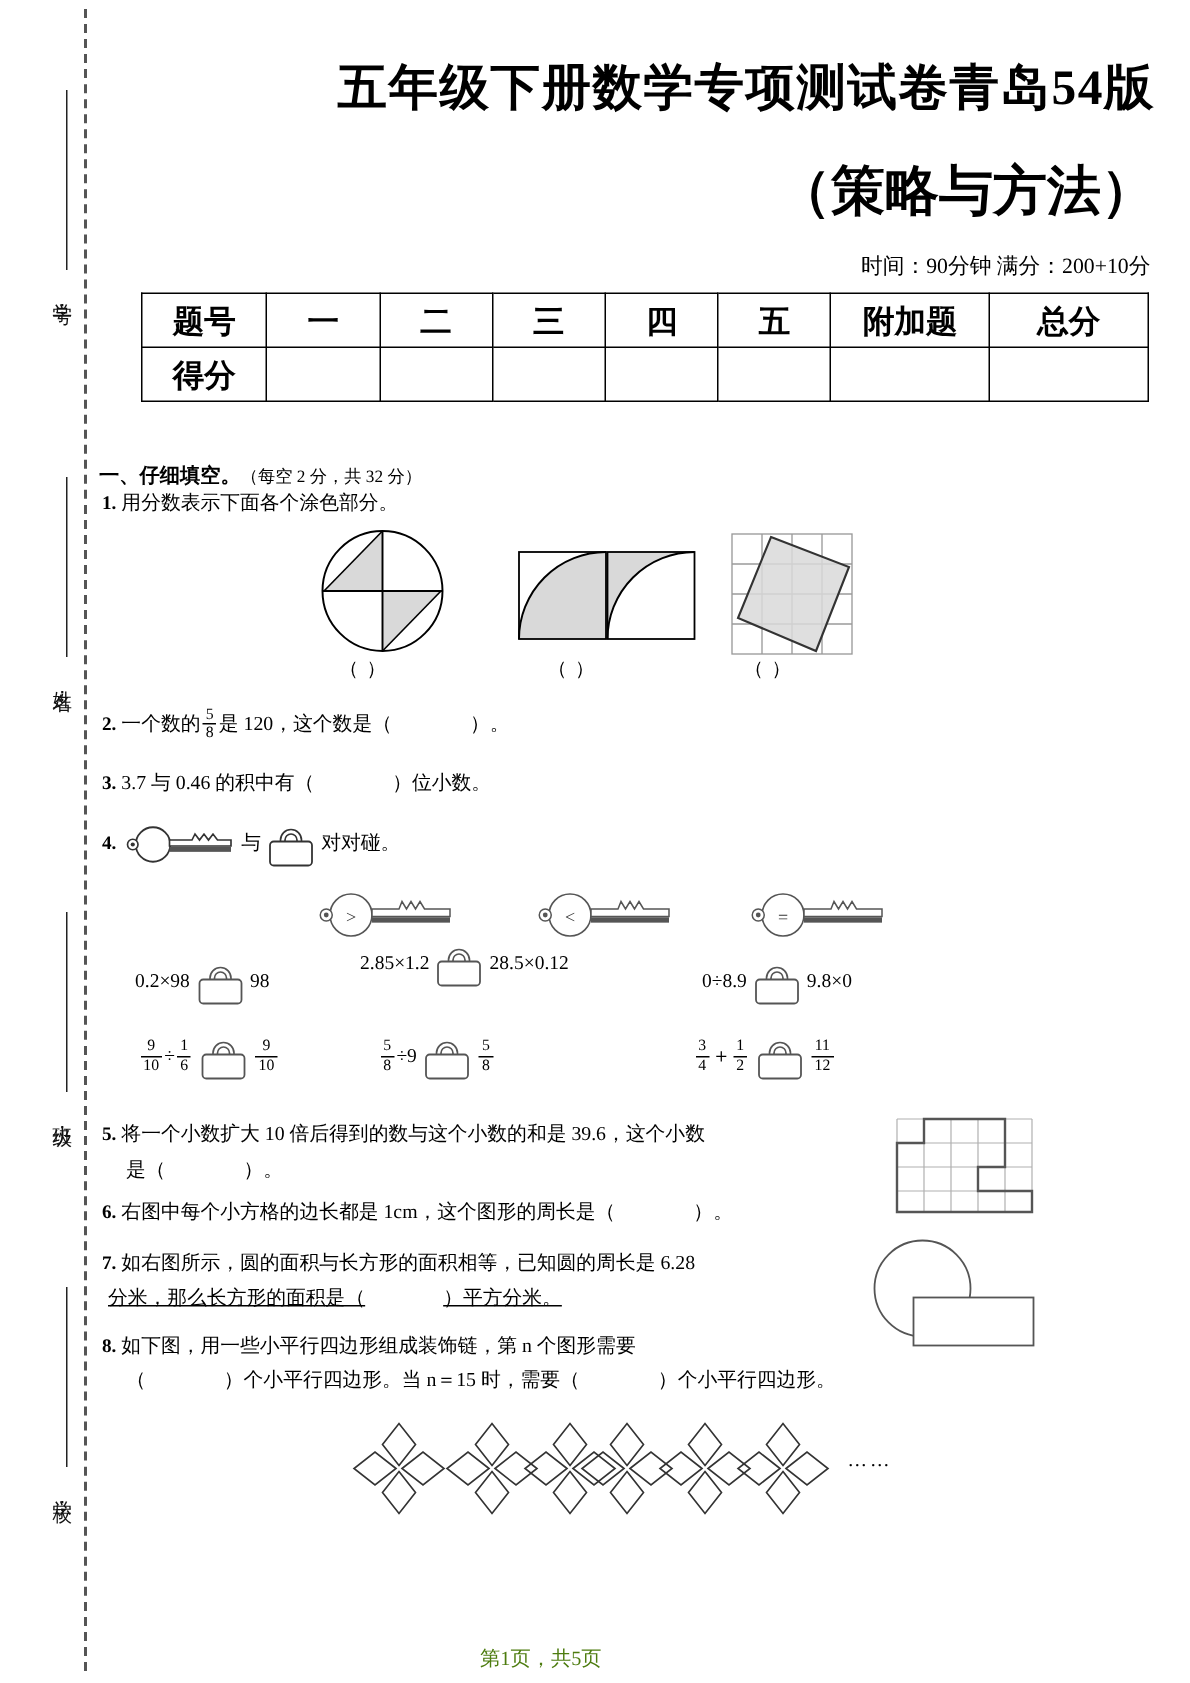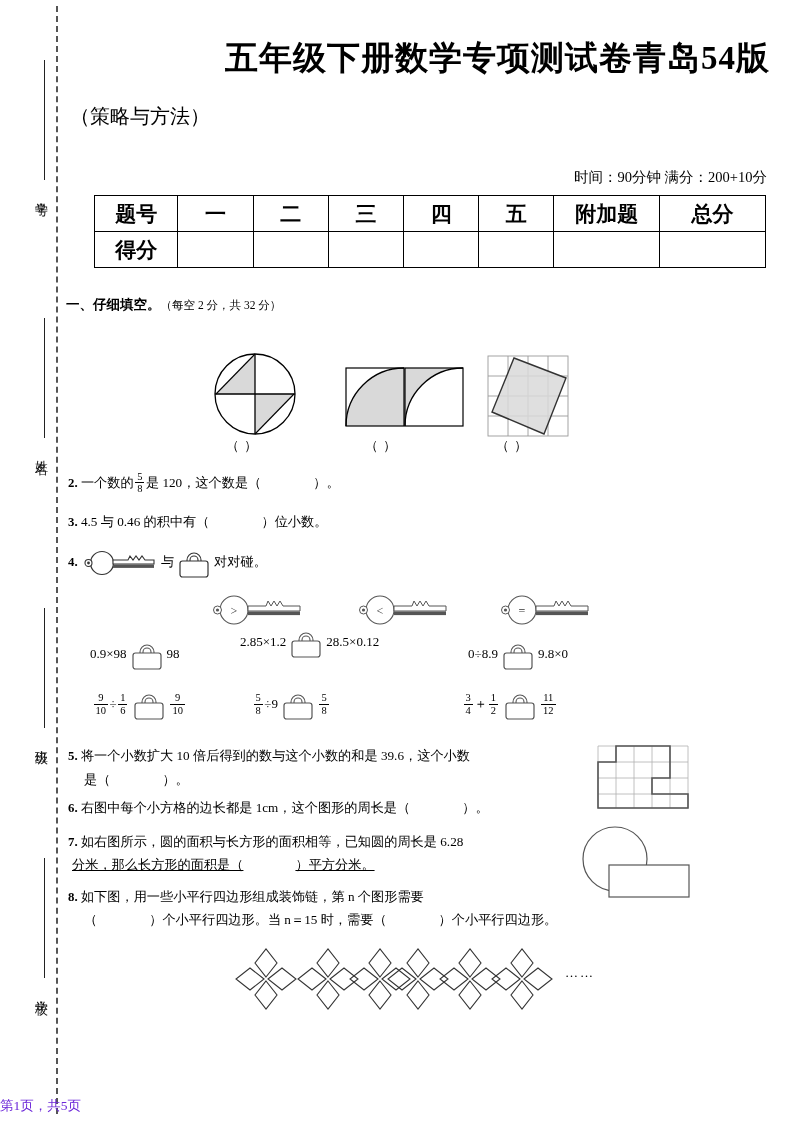--- a/index.html
+++ b/index.html
@@ -36,22 +36,22 @@
 
   
   .title1 {
     position: absolute; left: 70px; top: 36px; width: 700px;
     text-align: right;
     font-size: 33px; font-weight: bold; letter-spacing: 1px;
     font-family: "Liberation Serif", "DejaVu Serif", serif;
   }
   .title2 {
     position: absolute; left: 70px; top: 103px; width: 700px;
-    text-align: left;
-    font-size: 20px; font-weight: normal;
+    text-align: right;
+    font-size: 36px; font-weight: bold;
   }
   .meta {
     position: absolute; right: 26px; top: 168px;
     font-size: 14.5px;
   }
 
   
   .score-table {
     position: absolute; left: 94px; top: 195px;
     width: 672px;
@@ -108,21 +108,21 @@
   .lock-inline { display: inline-block; vertical-align: middle; margin: 0 3px; }
 
   
   .foot-wm {
     position: absolute; left: 0; top: 1068px; width: 793px;
     text-align: center; font-size: 13px; color: #9a9a9a;
     font-family: "DejaVu Sans", sans-serif;
   }
   .foot-pg {
     position: absolute; left: 0; top: 1097px; width: 721px;
-    font-size: 13.5px; color: #6d28d9;
+    text-align: center; font-size: 13.5px; color: #4d7c0f;
   }
   svg { display: block; overflow: visible; }
 </style>
 </head>
 <body>
 
 <div class="page">
 
   <div class="margin-dash"></div>
 
@@ -160,24 +160,28 @@
       <td></td>
       <td></td>
       <td></td>
       <td></td>
       <td></td>
       <td></td>
     </tr>
   </tbody>
     </table>
 
-  <div class="sec" style="top:296px;">
+  <div class="sec" style="top:308px;">
     <span>一、仔细填空。</span><span class="small">（每空 2 分，共 32 分）</span>
   </div>
 
+  <div class="q" style="left:68px; top:325px;">
+    <span class="qn">1.</span>
+    <span>用分数表示下面各个涂色部分。</span>
+  </div>
 
   <div class="abs" style="left:205px; top:348px;">
     <svg width="100" height="92" viewBox="0 0 100 92">
       <polygon points="50,6 50,46 11,46" fill="#d9d9d9" stroke="none"></polygon>
       <polygon points="50,86 50,46 89,46" fill="#d9d9d9" stroke="none"></polygon>
       <circle cx="50" cy="46" r="40" fill="none" stroke="#000" stroke-width="1.3"></circle>
       <line x1="10" y1="46" x2="90" y2="46" stroke="#000" stroke-width="1.3"></line>
       <line x1="50" y1="6" x2="50" y2="86" stroke="#000" stroke-width="1.3"></line>
       <line x1="50" y1="6" x2="11" y2="46" stroke="#000" stroke-width="1.1"></line>
       <line x1="50" y1="86" x2="89" y2="46" stroke="#000" stroke-width="1.1"></line>
@@ -218,21 +222,21 @@
   <div class="q" style="left:68px; top:472px;">
     <span class="qn">2.</span>
     <span>一个数的</span><span class="frac">
         <span class="num">5</span>
         <span class="den">8</span>
       </span><span>是 120，这个数是（</span><span class="blank"></span><span>）。</span>
   </div>
 
   <div class="q" style="left:68px; top:512px;">
     <span class="qn">3.</span>
-    <span>4.5 与 0.46 的积中有（</span><span class="blank"></span><span>）位小数。</span>
+    <span>3.7 与 0.46 的积中有（</span><span class="blank"></span><span>）位小数。</span>
   </div>
 
   <div class="q" style="left:68px; top:548px;">
     <span class="qn">4.</span>
     <span class="lock-inline">
       <svg width="74" height="26" viewBox="0 0 74 26">
         <circle cx="18" cy="13" r="11.5" fill="#fff" stroke="#333" stroke-width="1.2"></circle>
         <circle cx="4.5" cy="13" r="3.5" fill="#fff" stroke="#333" stroke-width="1.1"></circle>
         <circle cx="4.5" cy="13" r="1.4" fill="#333"></circle>
         <path d="M29,10 L44,10 L46,6 L49,10 L52,6 L55,10 L58,6 L61,10 L70,10 L70,14 L29,14 Z" fill="#fff" stroke="#333" stroke-width="1.1"></path>
@@ -271,21 +275,21 @@
       <circle cx="22" cy="16" r="14" fill="#fff" stroke="#555" stroke-width="1.1"></circle>
       <circle cx="5.5" cy="16" r="4" fill="#fff" stroke="#555" stroke-width="1"></circle>
       <circle cx="5.5" cy="16" r="1.6" fill="#555"></circle>
       <text x="22" y="21" font-size="12" text-anchor="middle" fill="#333" font-family="'Liberation Serif',serif">=</text>
       <path d="M36,12 L54,12 L56,7 L59,12 L62,7 L65,12 L68,7 L71,12 L88,12 L88,17 L36,17 Z" fill="#fff" stroke="#555" stroke-width="1"></path>
       <rect x="36" y="17.5" width="52" height="3.6" fill="#555"></rect>
     </svg>
   </div>
 
   <div class="lockrow" style="left:90px; top:640px;">
-    <span>0.9×98</span><span class="lock-inline">
+    <span>0.2×98</span><span class="lock-inline">
       <svg width="34" height="30" viewBox="0 0 34 30">
         <path d="M10,12 A7,7 0 0,1 24,12 L24,14 L21,14 L21,12 A4,4 0 0,0 13,12 L13,14 L10,14 Z" fill="#fff" stroke="#555" stroke-width="1.1"></path>
         <rect x="3" y="13" width="28" height="16" rx="2.5" fill="#fff" stroke="#555" stroke-width="1.2"></rect>
       </svg>
     </span><span>98</span>
   </div>
   <div class="lockrow" style="left:240px; top:628px;">
     <span>2.85×1.2</span><span class="lock-inline">
       <svg width="34" height="30" viewBox="0 0 34 30">
         <path d="M10,12 A7,7 0 0,1 24,12 L24,14 L21,14 L21,12 A4,4 0 0,0 13,12 L13,14 L10,14 Z" fill="#fff" stroke="#555" stroke-width="1.1"></path>

